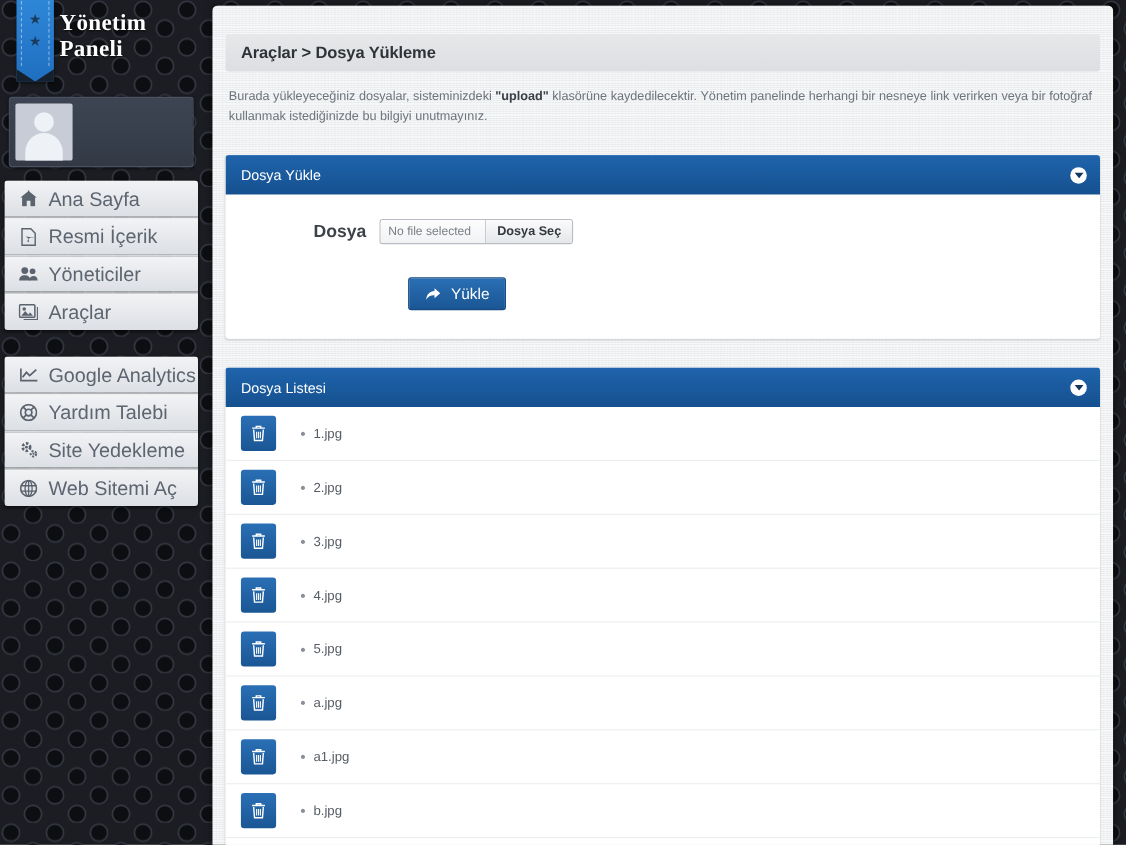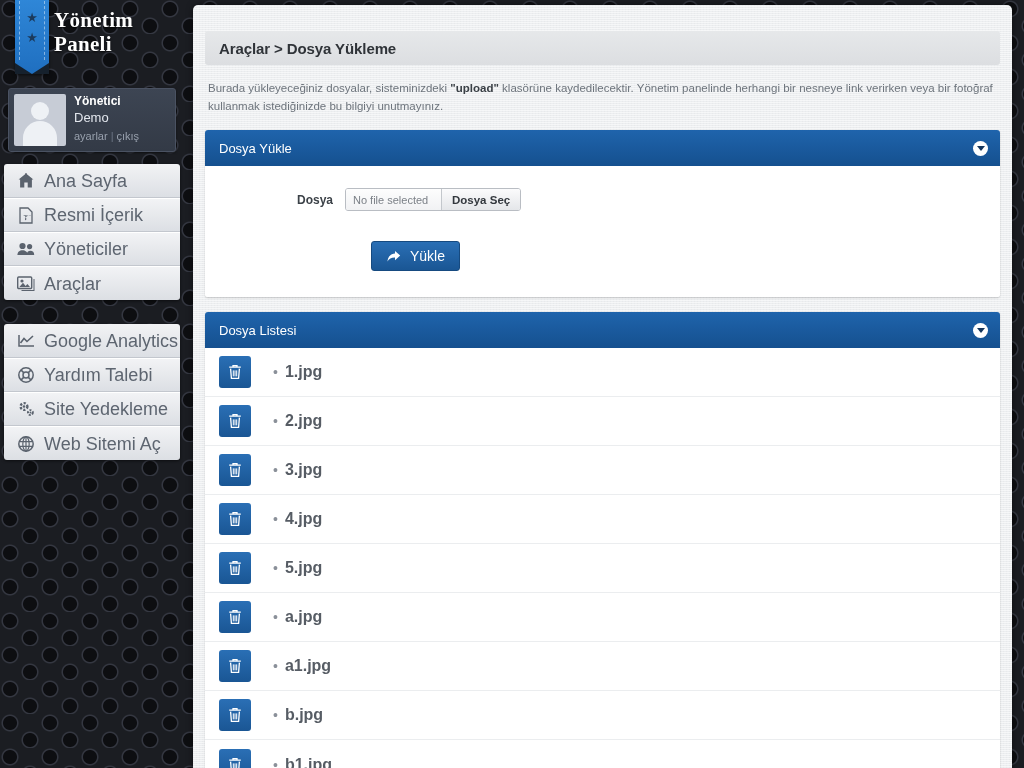--- a/index.html
+++ b/index.html
@@ -214,21 +214,21 @@
   #intro {
     margin: 14px 3px 0 3px;
     color: #6d747c;
     font-size: 11.5px;
     line-height: 18px;
   }
   #intro b { color: #3a4046; }
 
   
   .panel {
-    margin-top: 15px;
+    margin-top: 26px;
     border-radius: 3px;
     overflow: hidden;
     box-shadow: 0 1px 2px rgba(0,0,0,.18);
     background: #ffffff;
   }
   .panel-head {
     height: 36px;
     background: linear-gradient(to bottom, #1f64ac 0%, #15508f 100%);
     display: flex;
     align-items: center;
@@ -258,21 +258,21 @@
   
   #upload-body { padding: 22px 0 26px 0; }
   .form-row {
     display: flex;
     align-items: center;
   }
   .form-label {
     width: 140px;
     text-align: right;
     padding-right: 12px;
-    font-size: 12px;
+    font-size: 16px;
     font-weight: bold;
     color: #3c4248;
   }
   .file-input {
     display: flex;
     height: 23px;
     border: 1px solid #b9bdc3;
     border-radius: 3px;
     overflow: hidden;
     background: #ffffff;
@@ -333,23 +333,22 @@
     cursor: pointer;
   }
   .del-btn svg { display: block; }
   .file-bullet {
     color: #8a9099;
     font-size: 14px;
     line-height: 14px;
     margin: 0 7px 0 22px;
   }
   .file-name {
-    font-size: 16px;
+    font-size: 12px;
     color: #565c64;
-    font-weight: bold;
   }
 </style>
 </head>
 <body>
 
 <div id="sidebar">
 
   <div id="logo-area">
     <div class="ribbon">
       <span class="stitch-l"></span>
@@ -360,27 +359,20 @@
     <div id="logo-text">
       <div>Yönetim</div>
       <div>Paneli</div>
     </div>
   </div>
 
   <div id="user-card">
     <div id="avatar">
       <span class="head"></span>
       <span class="body"></span>
-    </div>
-    <div id="user-meta">
-      <div id="user-role">Yönetici</div>
-      <div id="user-name">Demo</div>
-      <div id="user-links">
-        <a href="#">ayarlar</a><span class="sep-bar">|</span><a href="#">çıkış</a>
-      </div>
     </div>
   </div>
 
   <div class="menu-group" id="menu-main">
 
     <div class="menu-item">
       <span class="mi-icon">
         <svg width="16" height="15" viewBox="0 0 16 15">
             <path fill="currentColor" d="M8 0.6 L15.4 6.6 L13.9 6.6 L13.9 14.4 L9.7 14.4 L9.7 9.6 L6.3 9.6 L6.3 14.4 L2.1 14.4 L2.1 6.6 L0.6 6.6 Z"></path>
             <rect fill="currentColor" x="7.4" y="0" width="1.2" height="2.2"></rect>

